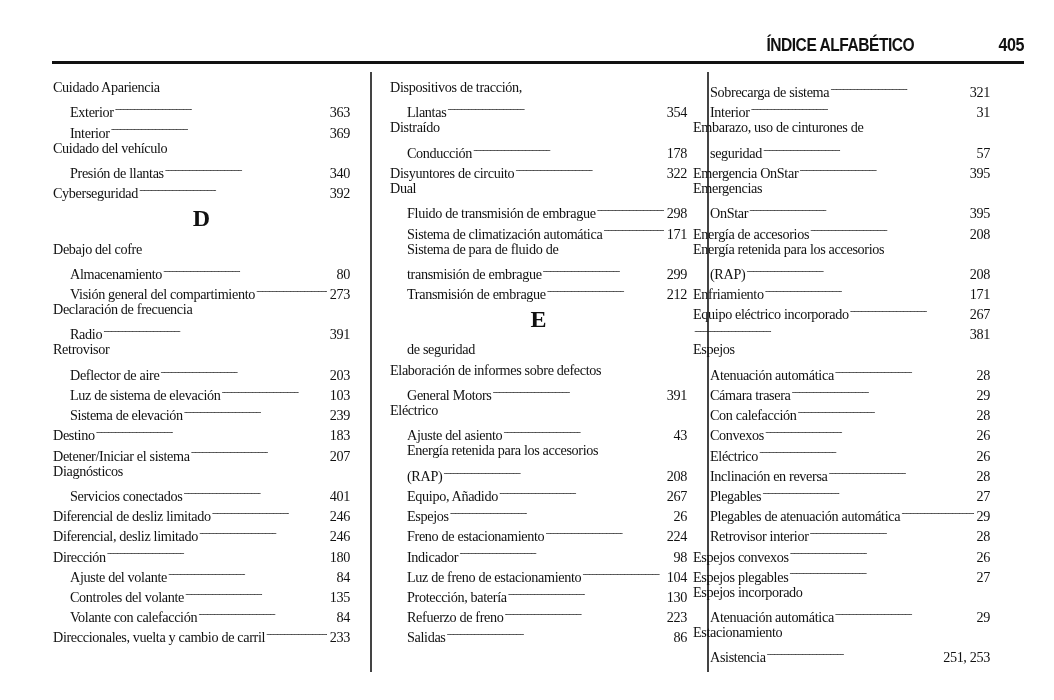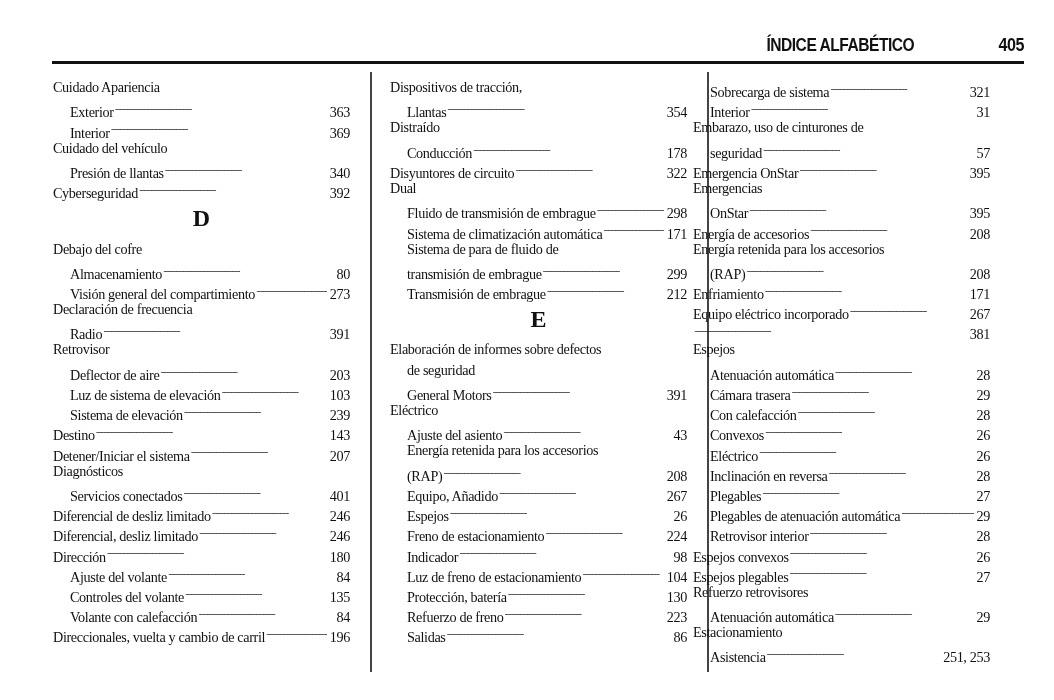--- a/index.html
+++ b/index.html
@@ -128,21 +128,21 @@
       <span class="page">103</span>
     </div>
     <div class="row sub">
       <span class="label">Sistema de elevación</span>
       <span class="leader"></span>
       <span class="page">239</span>
     </div>
     <div class="row">
       <span class="label">Destino</span>
       <span class="leader"></span>
-      <span class="page">143</span>
+      <span class="page">183</span>
     </div>
     <div class="row">
       <span class="label">Detener/Iniciar el sistema</span>
       <span class="leader"></span>
       <span class="page">207</span>
     </div>
     <div class="row">
       <span class="label">Diagnósticos</span>
     </div>
     <div class="row sub">
@@ -176,21 +176,21 @@
       <span class="page">135</span>
     </div>
     <div class="row sub">
       <span class="label">Volante con calefacción</span>
       <span class="leader"></span>
       <span class="page">84</span>
     </div>
     <div class="row">
       <span class="label">Direccionales, vuelta y cambio de carril</span>
       <span class="leader"></span>
-      <span class="page">196</span>
+      <span class="page">233</span>
     </div>
   </div>
 <div class="column" style="left:390px; width:297px;">
     <div class="row">
       <span class="label">Dispositivos de tracción,</span>
     </div>
     <div class="row sub">
       <span class="label">Llantas</span>
       <span class="leader"></span>
       <span class="page">354</span>
@@ -228,25 +228,25 @@
       <span class="label">transmisión de embrague</span>
       <span class="leader"></span>
       <span class="page">299</span>
     </div>
     <div class="row sub">
       <span class="label">Transmisión de embrague</span>
       <span class="leader"></span>
       <span class="page">212</span>
     </div>
     <div class="letter">E</div>
+    <div class="row sub">
+      <span class="label">de seguridad</span>
+    </div>
     <div class="row">
       <span class="label">Elaboración de informes sobre defectos</span>
-    </div>
-    <div class="row sub">
-      <span class="label">de seguridad</span>
     </div>
     <div class="row sub">
       <span class="label">General Motors</span>
       <span class="leader"></span>
       <span class="page">391</span>
     </div>
     <div class="row">
       <span class="label">Eléctrico</span>
     </div>
     <div class="row sub">
@@ -414,21 +414,21 @@
       <span class="label">Espejos convexos</span>
       <span class="leader"></span>
       <span class="page">26</span>
     </div>
     <div class="row">
       <span class="label">Espejos plegables</span>
       <span class="leader"></span>
       <span class="page">27</span>
     </div>
     <div class="row">
-      <span class="label">Refuerzo retrovisores</span>
+      <span class="label">Espejos incorporado</span>
     </div>
     <div class="row sub">
       <span class="label">Atenuación automática</span>
       <span class="leader"></span>
       <span class="page">29</span>
     </div>
     <div class="row">
       <span class="label">Estacionamiento</span>
     </div>
     <div class="row sub">

